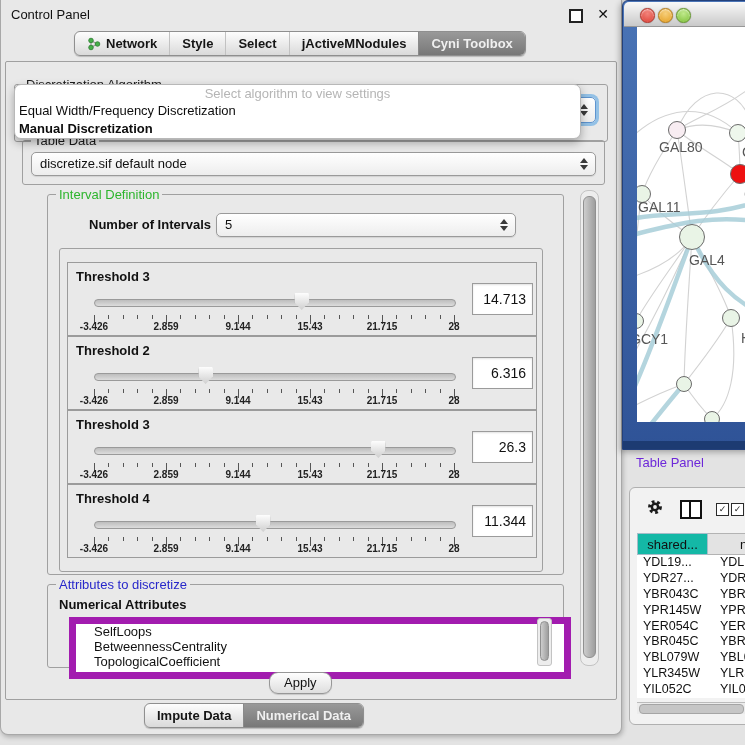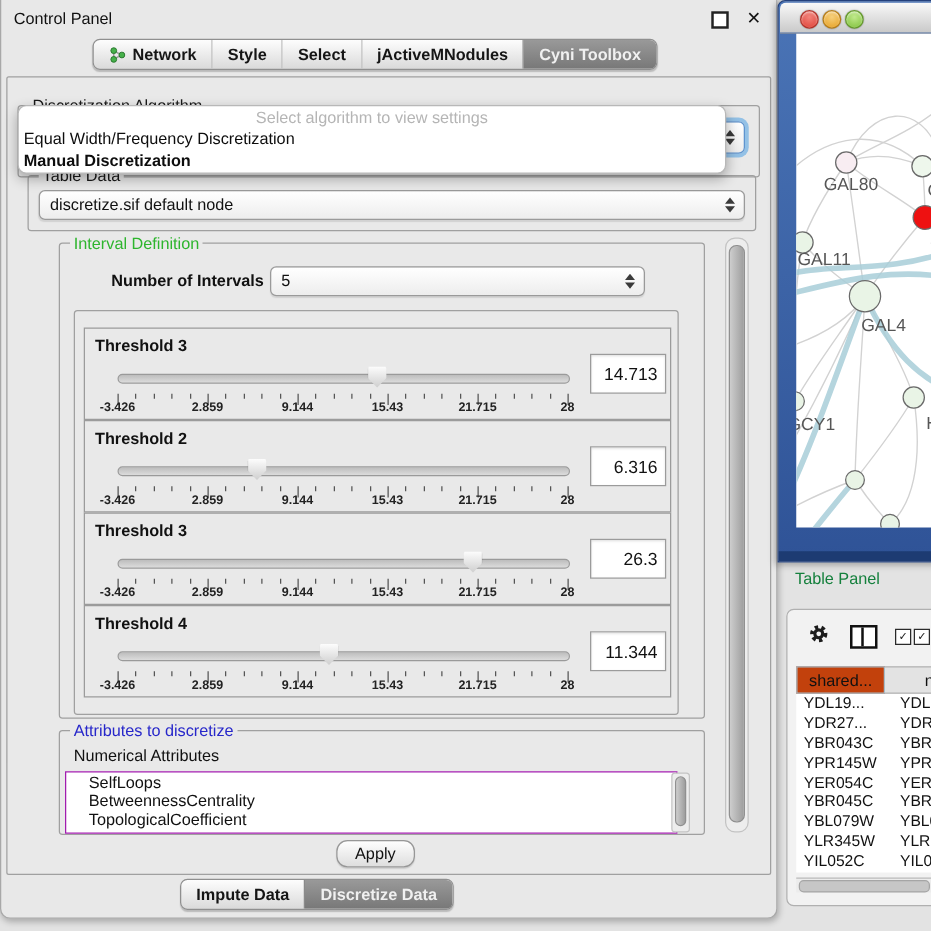--- a/index.html
+++ b/index.html
@@ -57,21 +57,21 @@
          filter:drop-shadow(0 1px 1px rgba(0,0,0,.4));}
   .ticks{position:absolute;left:26px;top:52px;width:360px;height:9px;}
   .tick{position:absolute;top:0;width:1px;background:#555;}
   .tick.major{height:9px;}
   .tick.minor{height:4px;}
   .tick-labels{position:absolute;left:26px;top:58px;width:360px;height:12px;}
   .tick-label{position:absolute;top:0;transform:translateX(-50%);font-size:10px;font-weight:bold;color:#222;white-space:nowrap;}
   .valuebox{position:absolute;left:404px;top:20px;width:53px;height:30px;background:#fff;border:1px solid #9b9b9b;
             font-size:14px;text-align:right;line-height:30px;padding-right:6px;box-shadow:inset 0 1px 2px rgba(0,0,0,.12);}
   
-  .listbox{position:absolute;left:4px;top:32px;width:488px;height:48px;background:#fff;border:1px solid #a21caf;overflow:hidden;}
+  .listbox{position:absolute;left:21px;top:32px;width:488px;height:48px;background:#fff;border:7px solid #a21caf;overflow:hidden;}
   .listbox .item{font-size:13px;line-height:15px;padding-left:18px;color:#111;white-space:nowrap;}
   
   .vscroll{position:absolute;background:#ededed;border:1px solid #c3c3c3;border-radius:8px;}
   .vscroll .vthumb{position:absolute;left:2px;right:2px;border-radius:6px;
                    background:linear-gradient(90deg,#cdcdcd,#9e9e9e);border:1px solid #909090;}
   
   .btn{position:absolute;height:20px;line-height:20px;padding:0 14px;font-size:13px;text-align:center;
        background:linear-gradient(#fefefe,#dedede);border:1px solid #979797;border-radius:9px;
        box-shadow:0 1px 1px rgba(0,0,0,.15);}
   
@@ -82,32 +82,32 @@
              background:linear-gradient(#f9f9f9,#c9c9c9);border-bottom:1px solid #979797;}
   .light{position:absolute;top:6px;width:13px;height:13px;border-radius:50%;box-shadow:inset 0 1px 2px rgba(255,255,255,.7),0 0 1px rgba(0,0,0,.6);}
   .light.red{left:16px;background:radial-gradient(circle at 50% 35%,#f2837b,#dd3e33);border:1px solid #b33229;}
   .light.yellow{left:34px;background:radial-gradient(circle at 50% 35%,#f6cf7c,#e59e1e);border:1px solid #b67d18;}
   .light.green{left:52px;background:radial-gradient(circle at 50% 35%,#c0e98c,#7cbf36);border:1px solid #64992b;}
   .mac-bottom{position:absolute;left:0;right:0;bottom:0;height:8px;background:#1d3b72;}
   .net-canvas{position:absolute;left:14px;top:26px;right:0;bottom:27px;background:#fff;overflow:hidden;}
   .net-node{position:absolute;border-radius:50%;border:1.5px solid #6a6a6a;box-sizing:border-box;}
   .net-label{position:absolute;font-size:14px;color:#565656;white-space:nowrap;}
   
-  .tp-title{position:absolute;left:636px;top:455px;font-size:13px;color:#15803d;}
+  .tp-title{position:absolute;left:636px;top:455px;font-size:13px;color:#6d28d9;}
   .tpanel{position:absolute;left:629px;top:487px;width:130px;height:236px;background:#f2f2f2;
           border:1px solid #b0b0b0;border-radius:6px;}
   .tp-toolbar{position:absolute;left:0;top:0;width:100%;height:44px;}
   .icon-split{position:absolute;left:50px;top:12px;width:18px;height:15px;border:2px solid #111;background:#fff;}
   .icon-split::after{content:"";position:absolute;left:7px;top:0;width:2px;height:100%;background:#111;}
   .checkbox-ic{position:absolute;top:15px;width:11px;height:11px;border:1.5px solid #2a2a2a;background:#fff;font-size:9px;
                line-height:10px;text-align:center;font-weight:bold;color:#222;}
   .ttable{position:absolute;left:7px;top:45px;width:150px;}
   .thead{display:flex;}
   .hcell{height:22px;line-height:22px;font-size:13px;text-align:center;border:1px solid #a5bcc8;box-sizing:border-box;}
-  .hcell.c0{width:71px;background:#c2410c;}
+  .hcell.c0{width:71px;background:#14b8a6;}
   .hcell.c1{width:72px;background:#e3e3e3;border-color:#b3b3b3;border-left:none;}
   .tbody{background:#fff;width:143px;}
   .trow{display:flex;height:15.9px;}
   .tcell{font-size:12.5px;line-height:15.9px;color:#111;white-space:nowrap;overflow:hidden;}
   .tcell.c0{width:65px;padding-left:6px;}
   .tcell.c1{width:60px;padding-left:12px;}
   .hscroll{position:absolute;left:7px;top:214px;width:121px;height:11px;background:#ececec;border-top:1px solid #bbb;}
   .hscroll .hthumb{position:absolute;left:2px;top:1px;width:103px;height:8px;border-radius:4px;
                    background:#c6c6c6;border:1px solid #a5a5a5;}
 </style>
@@ -364,21 +364,21 @@
                 <span class="tick-label" style="left: 80%;">21.715</span>
                 <span class="tick-label" style="left: 100%;">28</span>
               </div>
             <div class="valuebox">11.344</div>
           </div>
         </div>
       </div>
 
       <div class="group" style="left:41px;top:522px;width:515px;height:82px;">
         <span class="group-title t-blue">Attributes to discretize</span>
-        <span style="position:absolute;left:11px;top:12px;font-size:13px;font-weight:normal;">Numerical Attributes</span>
+        <span style="position:absolute;left:11px;top:12px;font-size:13px;font-weight:bold;">Numerical Attributes</span>
         <div class="listbox">
           <div class="item">SelfLoops</div>
           <div class="item">BetweennessCentrality</div>
           <div class="item">TopologicalCoefficient</div>
         </div>
         <div class="vscroll" style="left:489px;top:33px;width:13px;height:46px;border-radius:3px;">
           <div class="vthumb" style="top:2px;height:38px;"></div>
         </div>
       </div>
 
@@ -393,21 +393,21 @@
       <div class="hint">Select algorithm to view settings</div>
       <div class="opt">Equal Width/Frequency Discretization</div>
       <div class="opt bold">Manual Discretization</div>
     </div>
 
     <div class="seg bottom-tabs">
       <div class="seg-item">
         <span>Impute Data</span>
       </div>
       <div class="seg-item selected">
-        <span>Discretize Data</span>
+        <span>Numerical Data</span>
       </div>
     </div>
   </div>
 
   <div class="mac-win">
     <div class="mac-title">
       <span class="light red"></span>
       <span class="light yellow"></span>
       <span class="light green"></span>
     </div>

